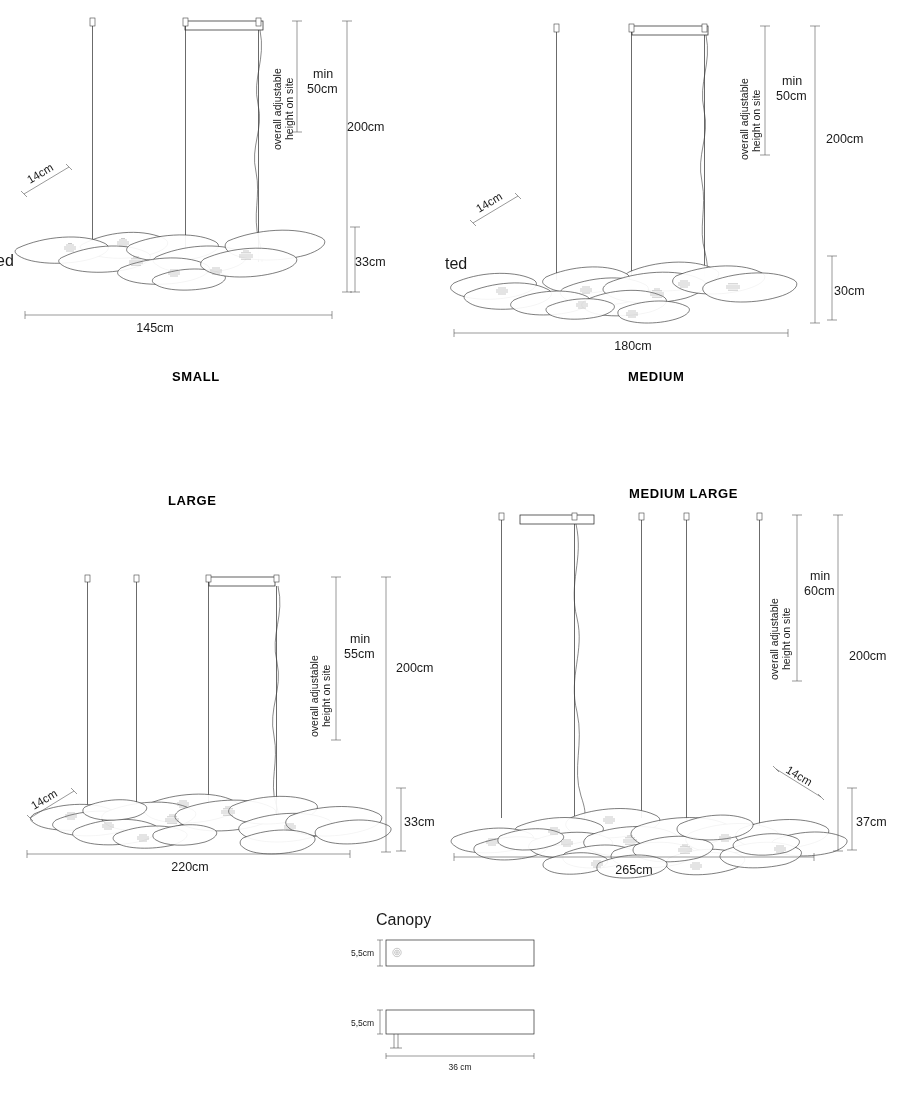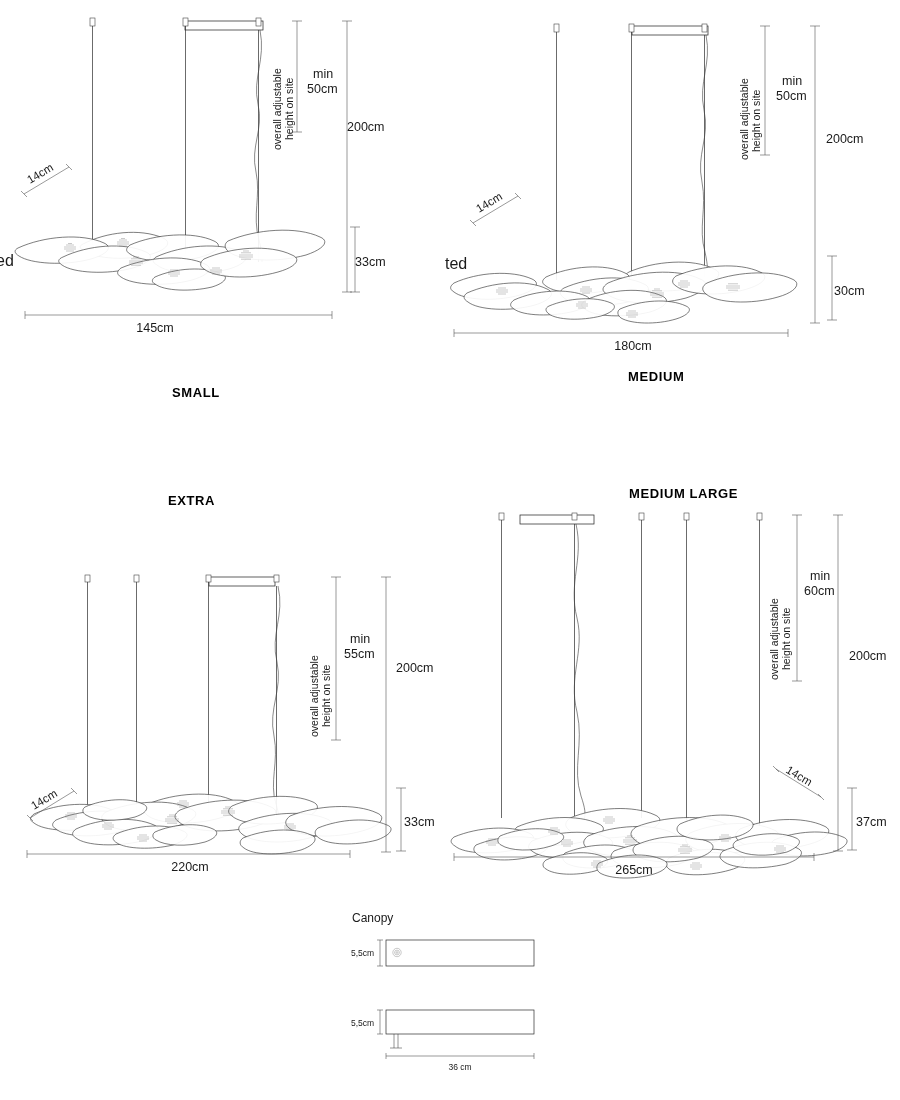--- a/index.html
+++ b/index.html
@@ -37,21 +37,21 @@
   }
   .title-lbl{
     position:absolute;
     font-family:"Liberation Sans","DejaVu Sans",sans-serif;
     font-size:13px;font-weight:bold;letter-spacing:0.6px;
     color:#000;white-space:nowrap;
   }
   .canopy-cap{
     position:absolute;
     font-family:"Liberation Sans","DejaVu Sans",sans-serif;
-    font-size:12px;color:#1a1a1a;white-space:nowrap;
+    font-size:16px;color:#1a1a1a;white-space:nowrap;margin-left:24px;
   }
   
   .ln{stroke:#2b2b2b;stroke-width:.7;fill:none;}
   .ln-thin{stroke:#3a3a3a;stroke-width:.55;fill:none;}
   .ln-dim{stroke:#555;stroke-width:.6;fill:none;}
   .petal{stroke:#2e2e2e;stroke-width:.62;fill:#ffffff;fill-opacity:.92;}
   .cable{stroke:#3a3a3a;stroke-width:.6;fill:none;}
   .canopybar{stroke:#2b2b2b;stroke-width:.75;fill:#ffffff;}
   .hatch{stroke:#7d7d7d;stroke-width:.42;fill:none;}
   .clipbox{stroke:#444;stroke-width:.6;fill:#fff;}
@@ -152,21 +152,21 @@
         <path class="ln-dim" d="M350,227 H360 M350,292 H360"></path>
         <text class="dim-txt-lg" x="355" y="266">33cm</text>
       </g>
 
       <g>
         <path class="ln-dim" d="M25,315 L332,315"></path>
         <path class="ln-dim" d="M25,311 L25,319 M332,311 L332,319"></path>
         <text class="dim-txt-lg" x="155" y="332" text-anchor="middle">145cm</text>
       </g>
     </svg>
-    <div class="title-lbl" style="left:172px;top:385px;">SMALL</div>
+    <div class="title-lbl" style="left:172px;top:369px;">SMALL</div>
   </div>
 
   <div class="panel" style="left:440px;top:0;width:460px;height:350px;">
     <svg width="460" height="350" viewBox="0 0 460 350">
       <g>
         <rect x="192" y="26" width="76" height="9" class="canopybar"></rect>
       </g>
       <g>
         <rect x="114" y="24" width="5" height="8" class="clipbox"></rect>
         <rect x="189" y="24" width="5" height="8" class="clipbox"></rect>
@@ -253,21 +253,21 @@
 
       <g>
         <path class="ln-dim" d="M14,333 L348,333"></path>
         <path class="ln-dim" d="M14,329 L14,337 M348,329 L348,337"></path>
         <text class="dim-txt-lg" x="193" y="350" text-anchor="middle">180cm</text>
       </g>
     </svg>
     <div class="title-lbl" style="left:188px;top:369px;">MEDIUM</div>
   </div>
 
-  <div class="title-lbl" style="left:168px;top:493px;">EXTRA</div>
+  <div class="title-lbl" style="left:168px;top:493px;">LARGE</div>
   <div class="panel" style="left:0;top:520px;width:460px;height:370px;">
     <svg width="460" height="370" viewBox="0 0 460 370">
       <g>
         <rect x="209" y="57" width="66" height="9" class="canopybar"></rect>
       </g>
       <g>
         <rect x="85" y="55" width="5" height="7" class="clipbox"></rect>
         <rect x="134" y="55" width="5" height="7" class="clipbox"></rect>
         <rect x="206" y="55" width="5" height="7" class="clipbox"></rect>
         <rect x="274" y="55" width="5" height="7" class="clipbox"></rect>

